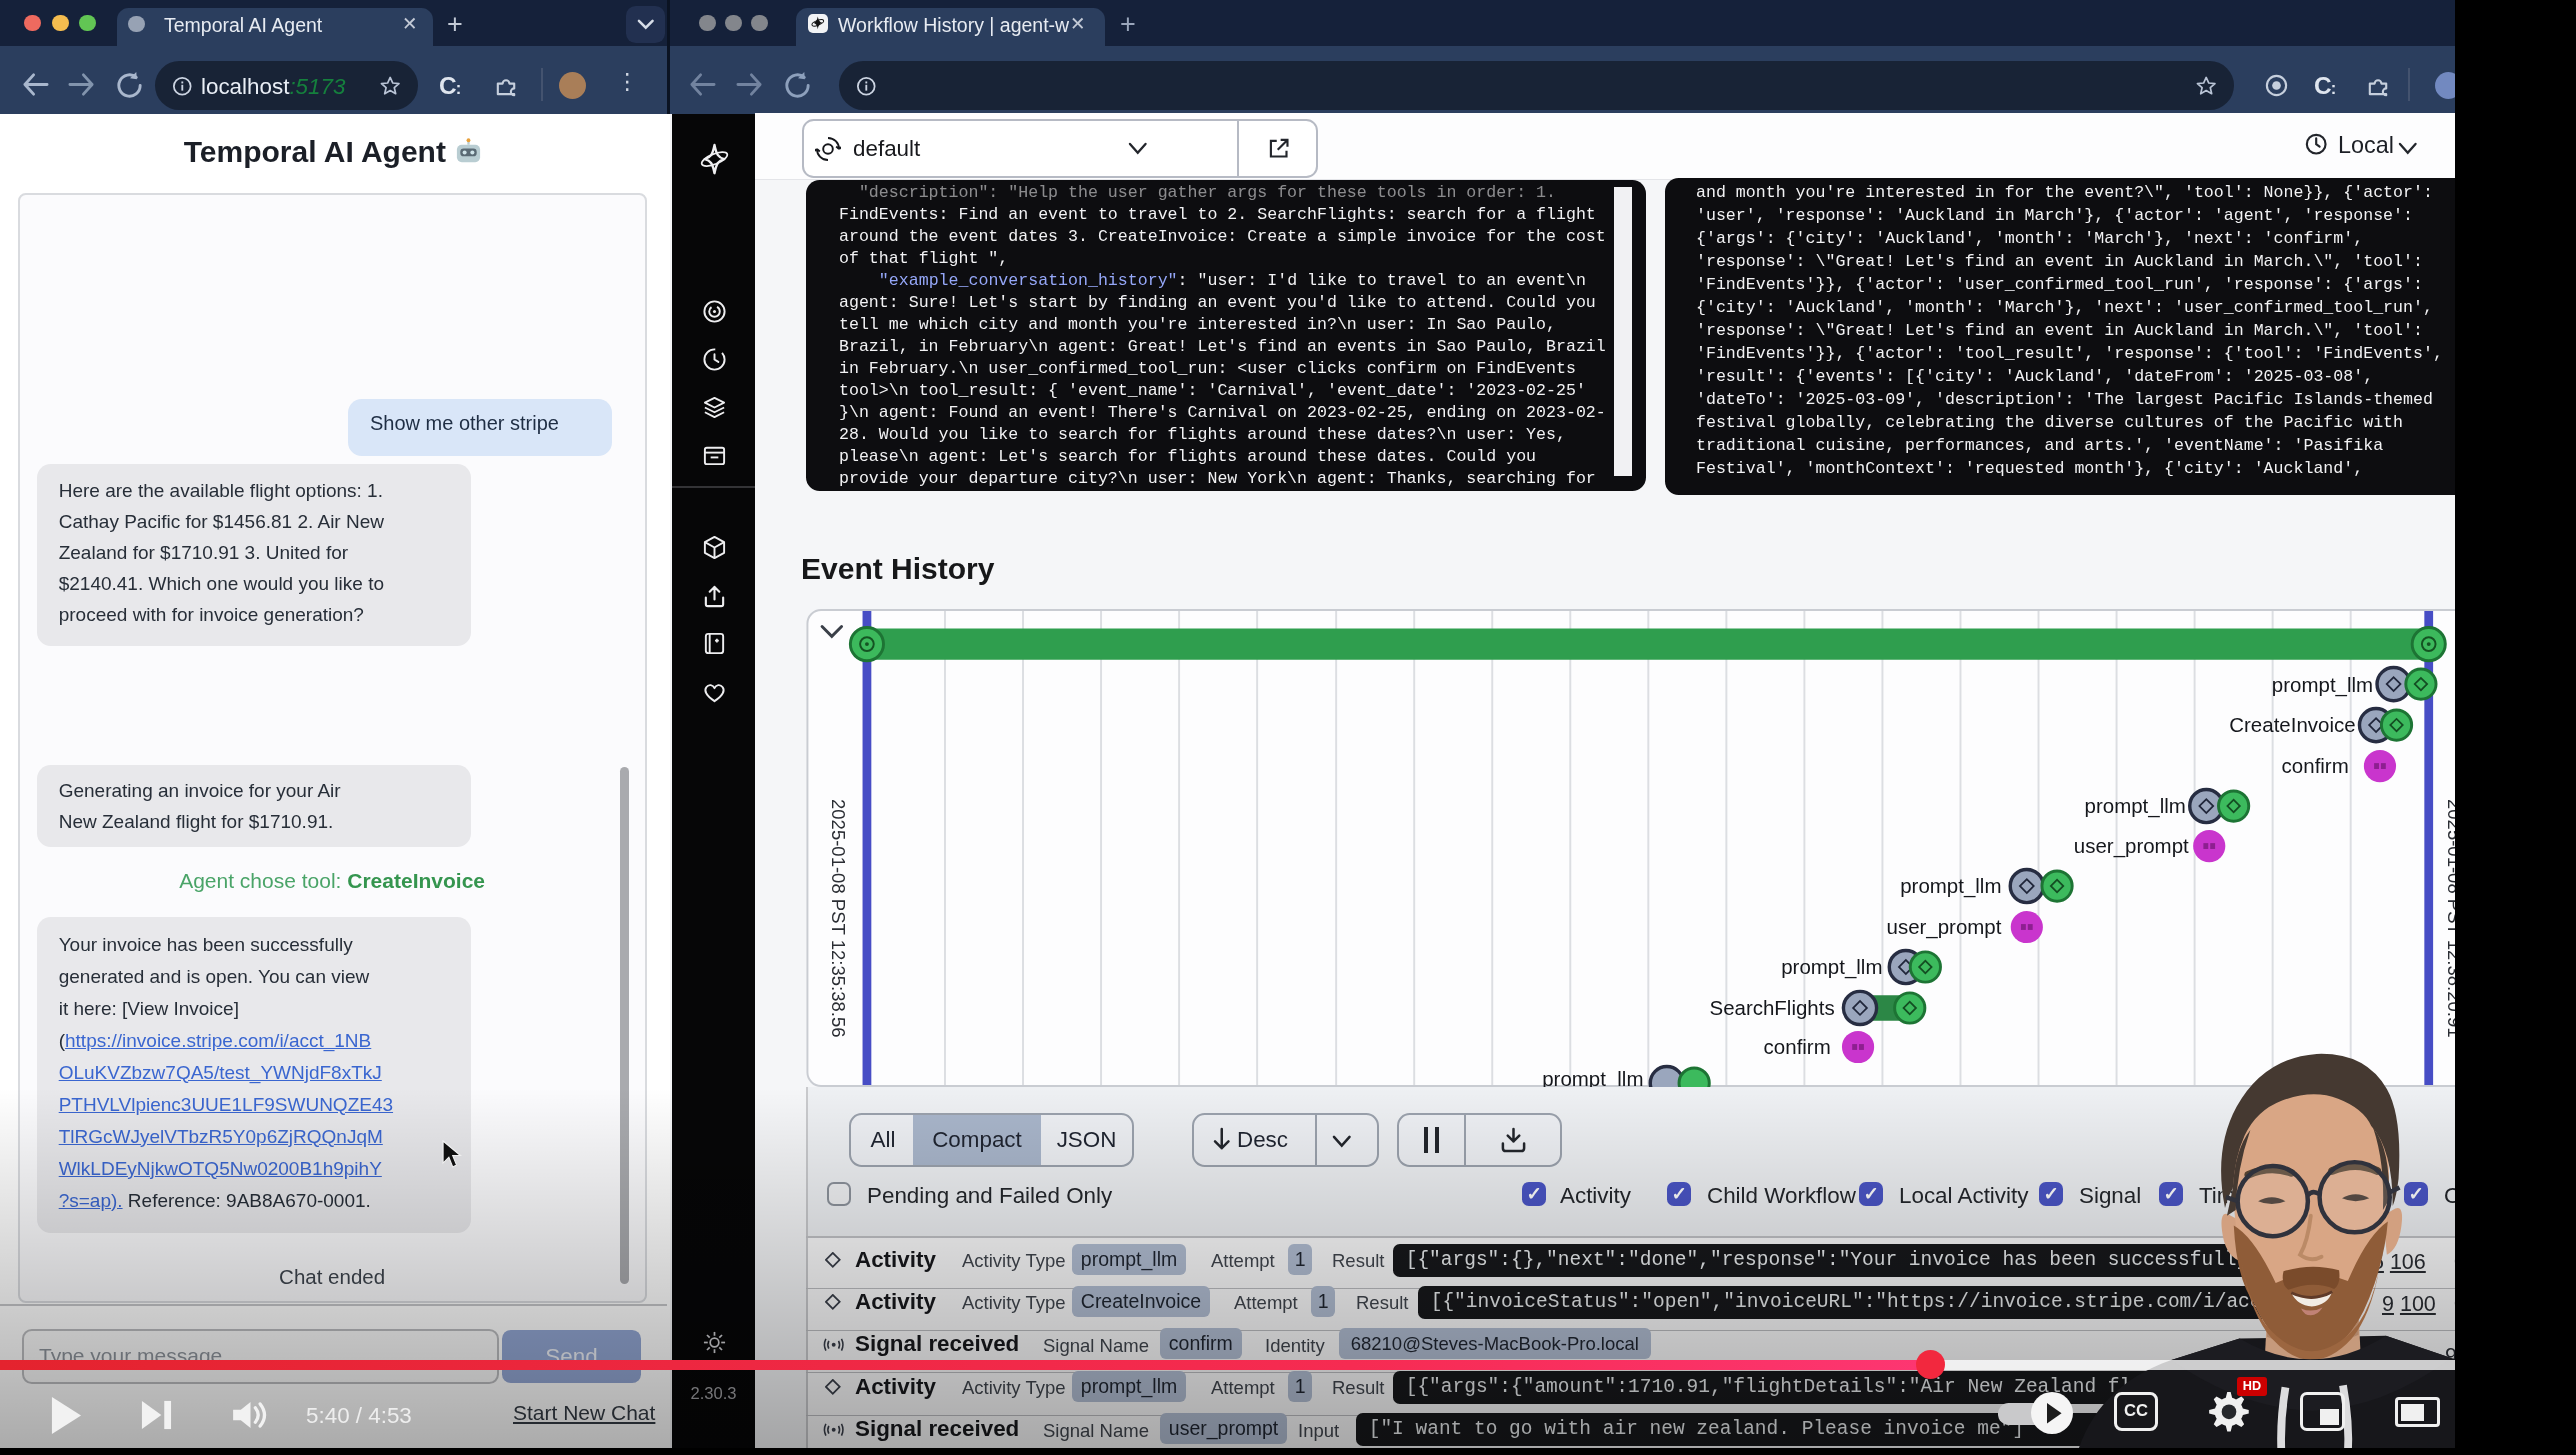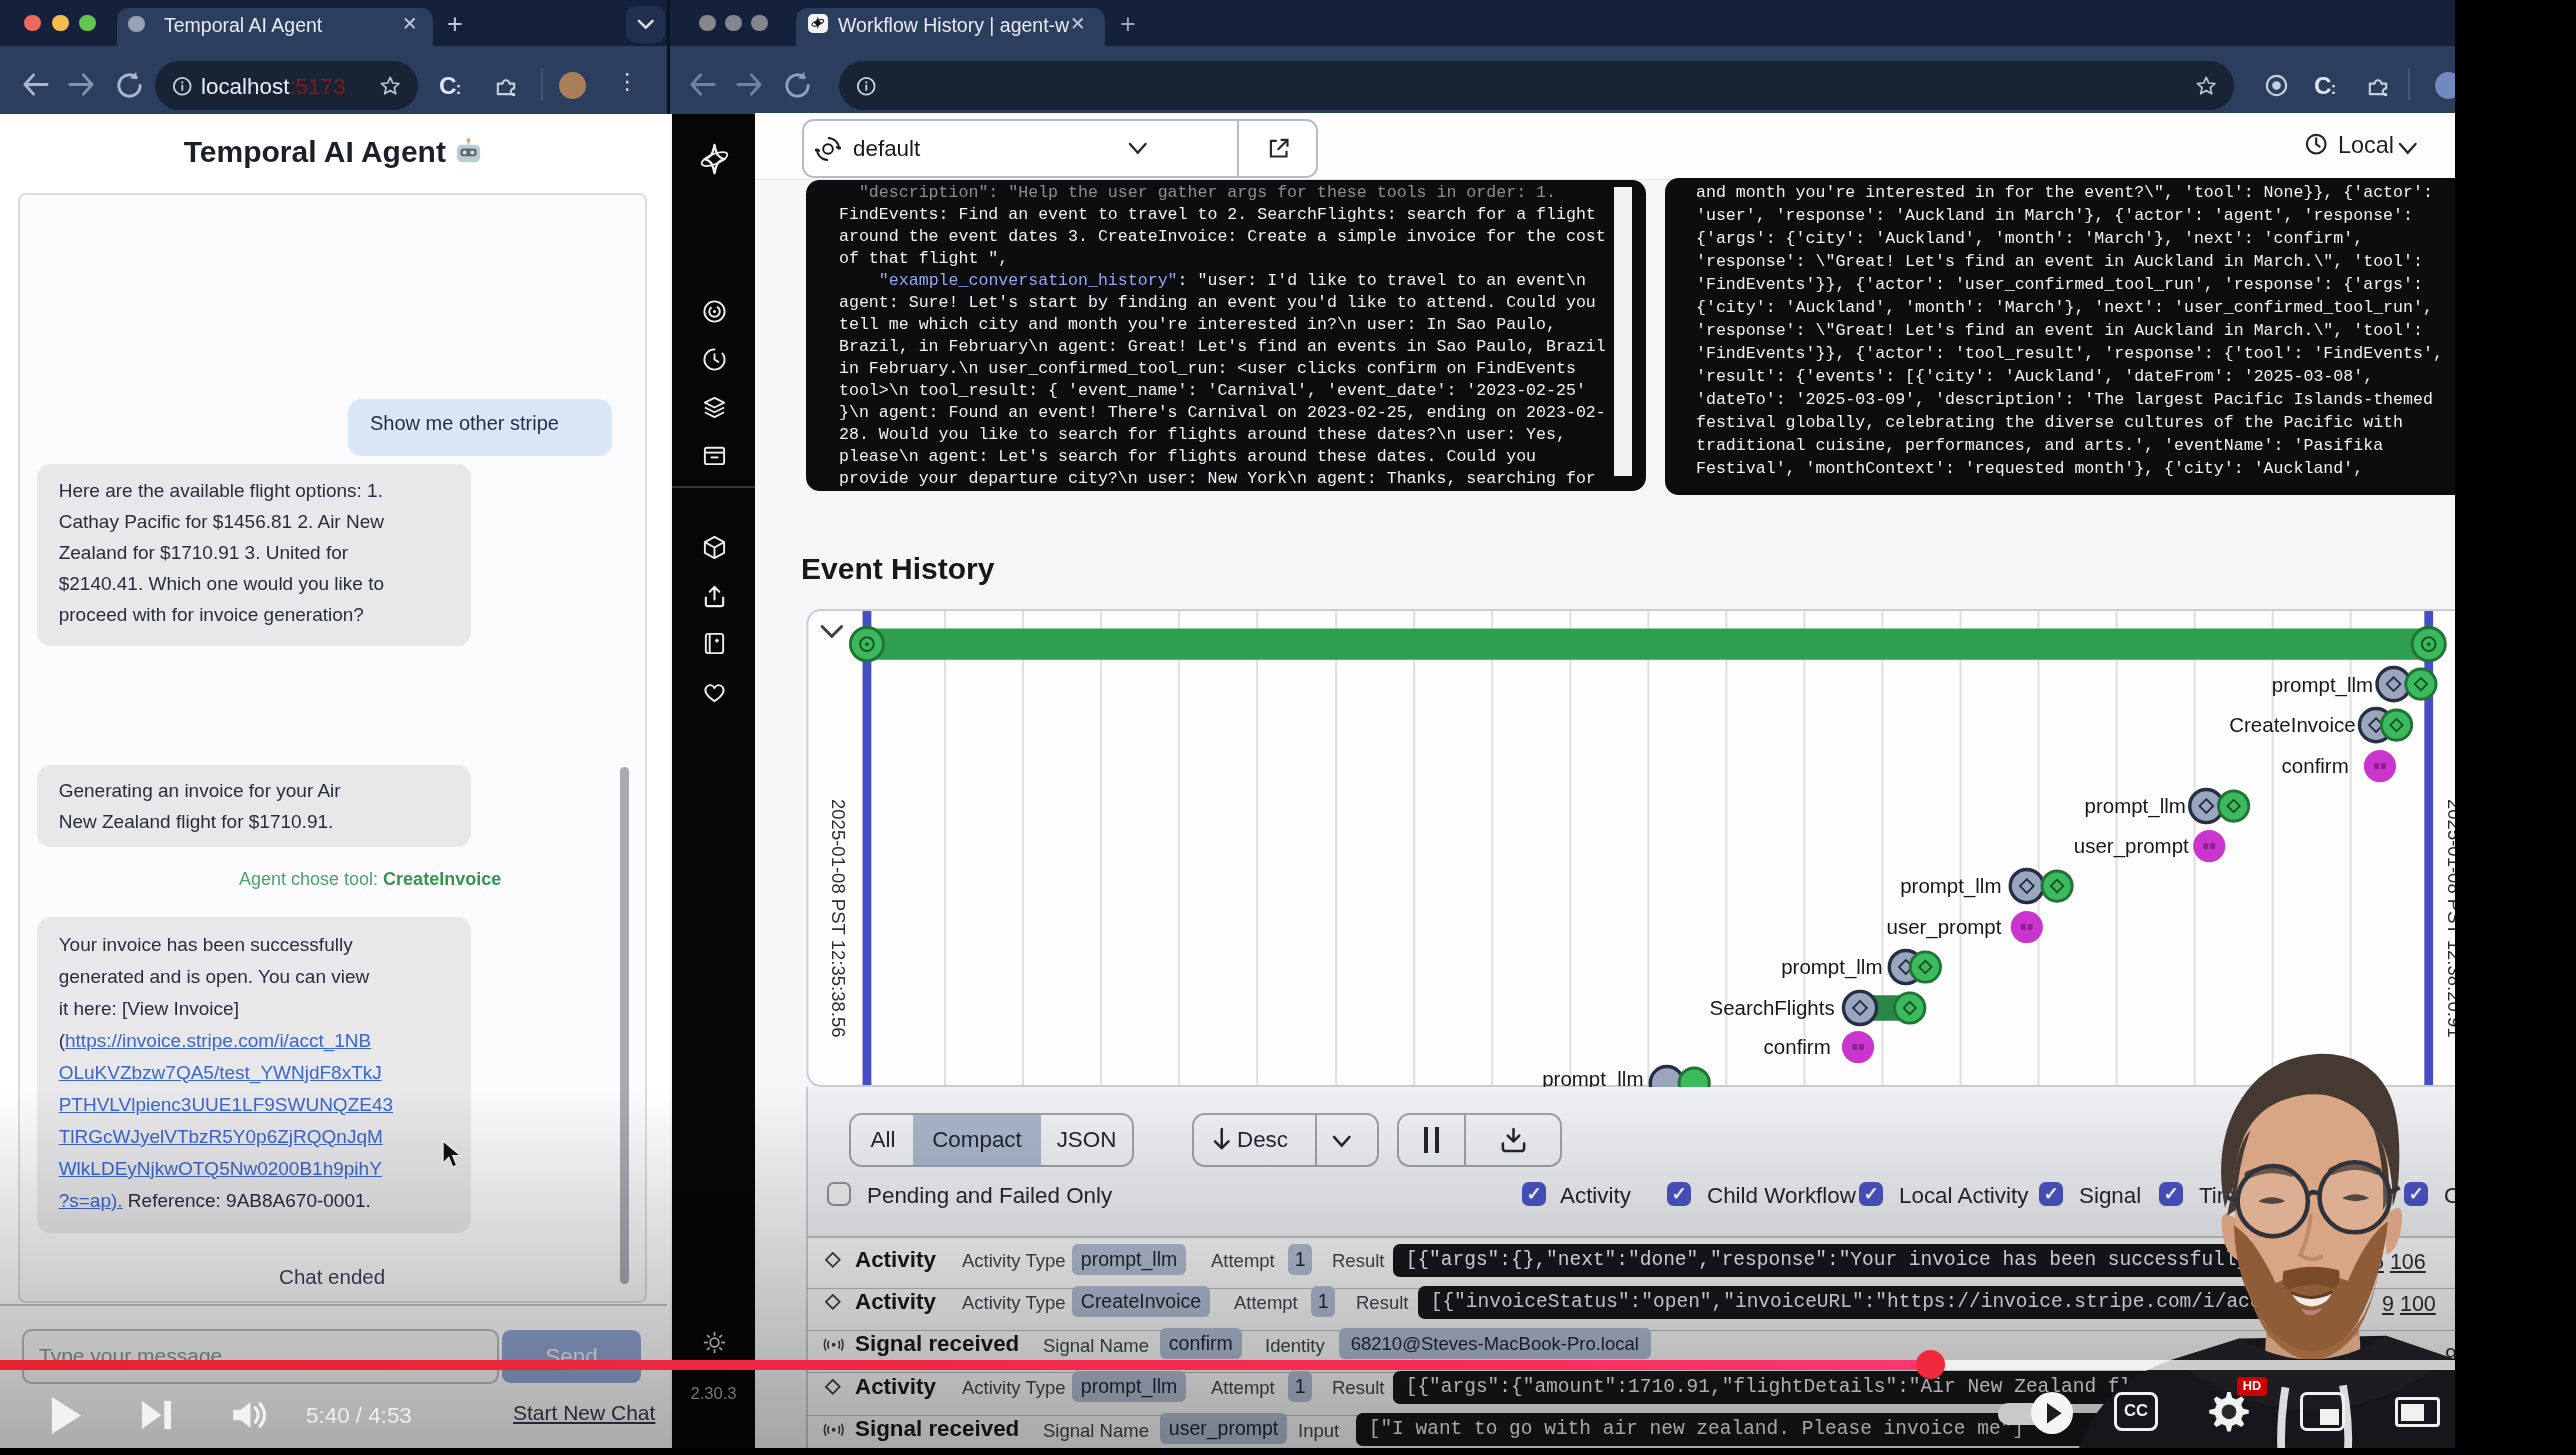--- a/index.html
+++ b/index.html
@@ -42,21 +42,21 @@
       <path d="M27 16 A11 11 0 1 1 23 7.5" stroke="#a9b7cd" stroke-width="3" fill="none" stroke-linecap="round"></path>
       <path d="M23 2 L23.5 9.5 L16.5 8.5 Z" fill="#a9b7cd"></path>
     </svg>
 
 <div class="abs" style="left:155px;top:61px;width:263px;height:49px;background:#182336;border-radius:24.4px;"></div>
 <svg class="abs" style="left:172px;top:76px;" width="20.5" height="20.5" viewBox="0 0 21 21">
       <circle cx="10.5" cy="10.5" r="8.6" stroke="#ccd4e2" stroke-width="1.8" fill="none"></circle>
       <rect x="9.6" y="9" width="1.9" height="6" fill="#ccd4e2"></rect>
       <rect x="9.6" y="5.6" width="1.9" height="2" fill="#ccd4e2"></rect>
     </svg>
-<div class="abs" style="left:201px;top:74px;font-size:22.4px;"><span style="color:#e9eef6;">localhost</span><span style="color:#7f1d1d;">:5173</span></div>
+<div class="abs" style="left:201px;top:74px;font-size:22.4px;"><span style="color:#e9eef6;">localhost</span><span style="color:#15803d;font-style:italic;">:5173</span></div>
 <svg class="abs" style="left:379px;top:75px;" width="22.4" height="22.4" viewBox="0 0 24 24">
       <path d="M12 2.6l2.8 6 6.6.6-5 4.4 1.5 6.5-5.9-3.5-5.9 3.5 1.5-6.5-5-4.4 6.6-.6z" stroke="#b9c4d6" stroke-width="1.8" fill="none" stroke-linejoin="round"></path>
     </svg>
 
 <div class="abs" style="left:439px;top:72px;font-size:24.4px;font-weight:bold;color:#dfe5ee;letter-spacing:-1px;">C<span style="font-size:16.6px;">:</span></div>
 <svg class="abs" style="left:493px;top:72px;" width="27" height="27" viewBox="0 0 28 28">
       <path d="M5 12 h5 a3.5 3.5 0 1 1 7 0 h5 v5 a3.5 3.5 0 1 0 0 7 l0 0 v-1 h-17 z" stroke="#c6cfdd" stroke-width="2.2" fill="none" stroke-linejoin="round"></path>
     </svg>
 <div class="abs" style="left:541px;top:68px;width:2px;height:33px;background:#44536f;"></div>
 <div class="abs" style="left:559px;top:72px;width:27px;height:27px;border-radius:50%;background:#a97e58;"></div>
@@ -74,21 +74,21 @@
 
 <div class="abs" style="left:17.6px;top:193px;width:629px;height:1110px;background:#fbfbfd;border:2px solid #d9dbdf;border-radius:7.8px;box-sizing:border-box;overflow:hidden;">
 
 
   <div class="abs" style="left:328px;top:204px;width:264px;height:57px;background:#d9e6f8;border-radius:13.7px;box-sizing:border-box;padding:12.7px 0 0 22.4px;font-size:20px;color:#1f2e44;">Show me other stripe</div>
 
   <div class="abs" style="left:17.6px;top:269px;width:434px;height:182px;background:#e8e8eb;border-radius:13.7px;box-sizing:border-box;padding:10.7px 0 0 21.5px;font-size:19px;line-height:31px;color:#272e38;">Here are the available flight options: 1.<br>Cathay Pacific for $1456.81 2. Air New<br>Zealand for $1710.91 3. United for<br>$2140.41. Which one would you like to<br>proceed with for invoice generation?</div>
 
 
   <div class="abs" style="left:17.6px;top:570px;width:434px;height:82px;background:#e8e8eb;border-radius:13.7px;box-sizing:border-box;padding:9.8px 0 0 21.5px;font-size:19px;line-height:31px;color:#272e38;">Generating an invoice for your Air<br>New Zealand flight for $1710.91.</div>
-  <div class="abs" style="left:0;top:674px;width:625px;text-align:center;font-size:18px;color:#4aa468;padding-left:38px;">Agent chose tool: <span style="font-weight:bold;color:#35954f;">CreateInvoice</span></div>
+  <div class="abs" style="left:0;top:674px;width:625px;text-align:center;font-size:21px;color:#4aa468;">Agent chose tool: <span style="font-weight:bold;color:#35954f;">CreateInvoice</span></div>
 
   <div class="abs" style="left:17.6px;top:722px;width:434px;height:316px;background:#e8e8eb;border-radius:13.7px;box-sizing:border-box;padding:11.7px 0 0 21.5px;font-size:19px;line-height:32px;color:#272e38;">Your invoice has been successfully<br>generated and is open. You can view<br>it here: [View Invoice]<br>(<span style="color:#3a66d0;text-decoration:underline;">https://invoice.stripe.com/i/acct_1NB</span><br><span style="color:#3a66d0;text-decoration:underline;">OLuKVZbzw7QA5/test_YWNjdF8xTkJ</span><br><span style="color:#3a66d0;text-decoration:underline;">PTHVLVlpienc3UUE1LF9SWUNQZE43</span><br><span style="color:#3a66d0;text-decoration:underline;">TlRGcWJyelVTbzR5Y0p6ZjRQQnJqM</span><br><span style="color:#3a66d0;text-decoration:underline;">WlkLDEyNjkwOTQ5Nw0200B1h9pihY</span><br><span style="color:#3a66d0;text-decoration:underline;">?s=ap).</span> Reference: 9AB8A670-0001.</div>
   <div class="abs" style="left:0;top:1070px;width:625px;text-align:center;font-size:20.5px;color:#3e454e;">Chat ended</div>
 
   <div class="abs" style="left:600px;top:572px;width:9.8px;height:517px;background:#a9aaae;border-radius:4.9px;"></div>
 </div>
 
 <svg class="abs" style="left:441px;top:1140px;" width="21.5" height="29" viewBox="0 0 22 30">
       <path d="M2 1 L2 24 L8 18 L12 28 L16 26 L12 16 L20 16 Z" fill="#111" stroke="#fff" stroke-width="1.2"></path>
     </svg>

